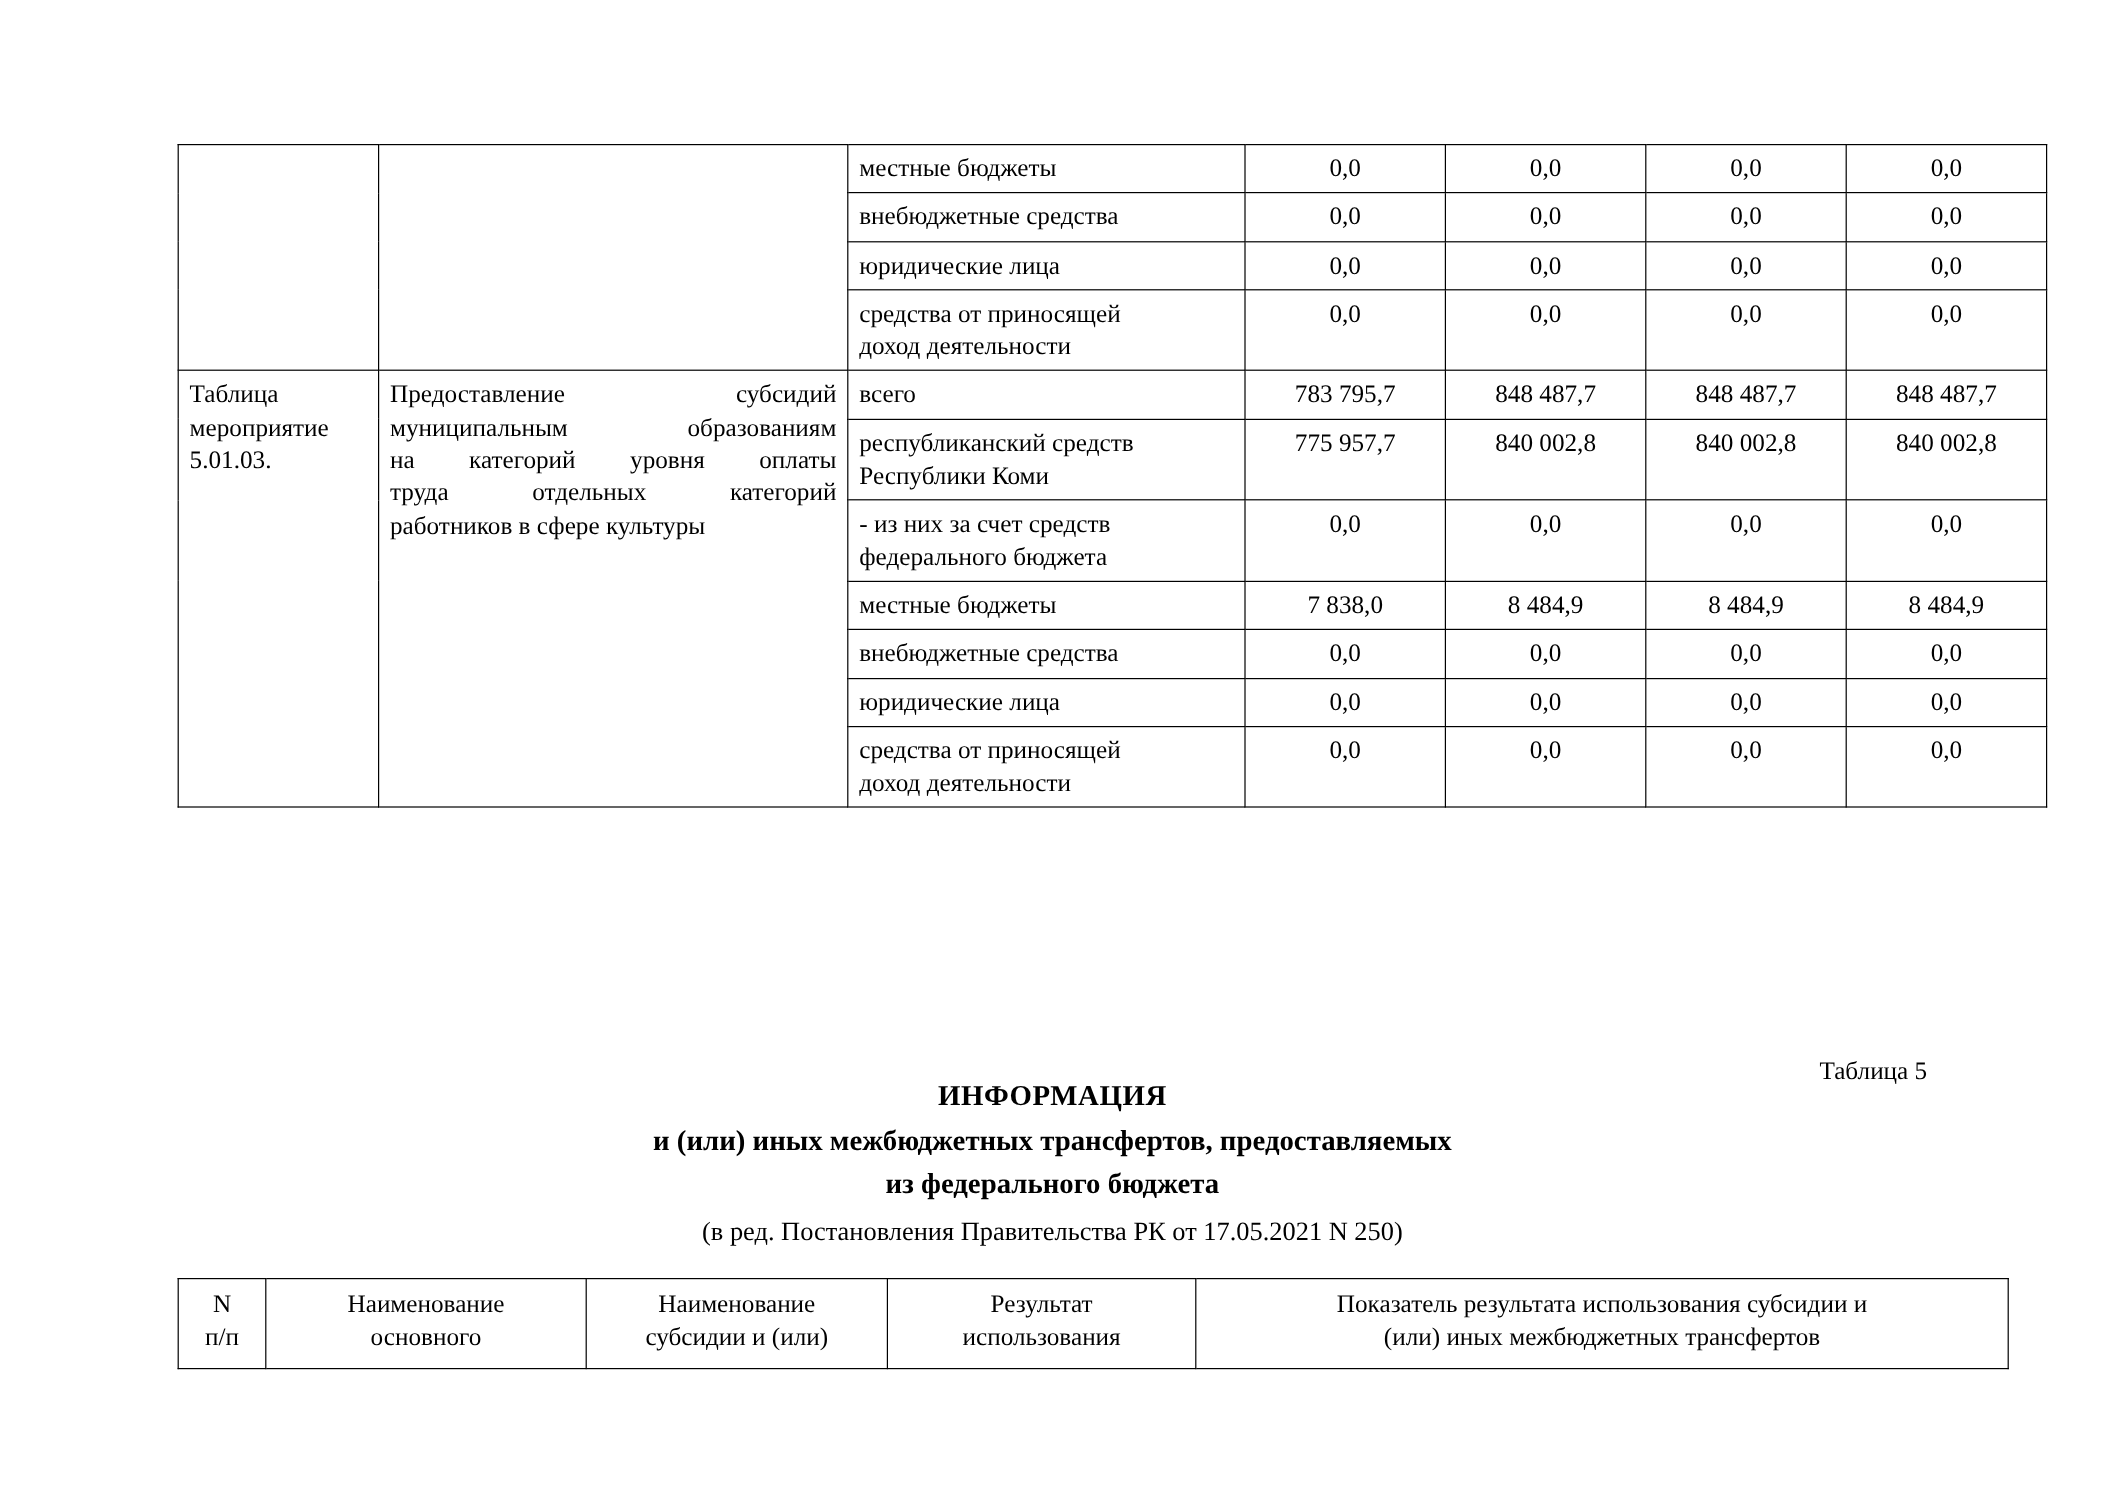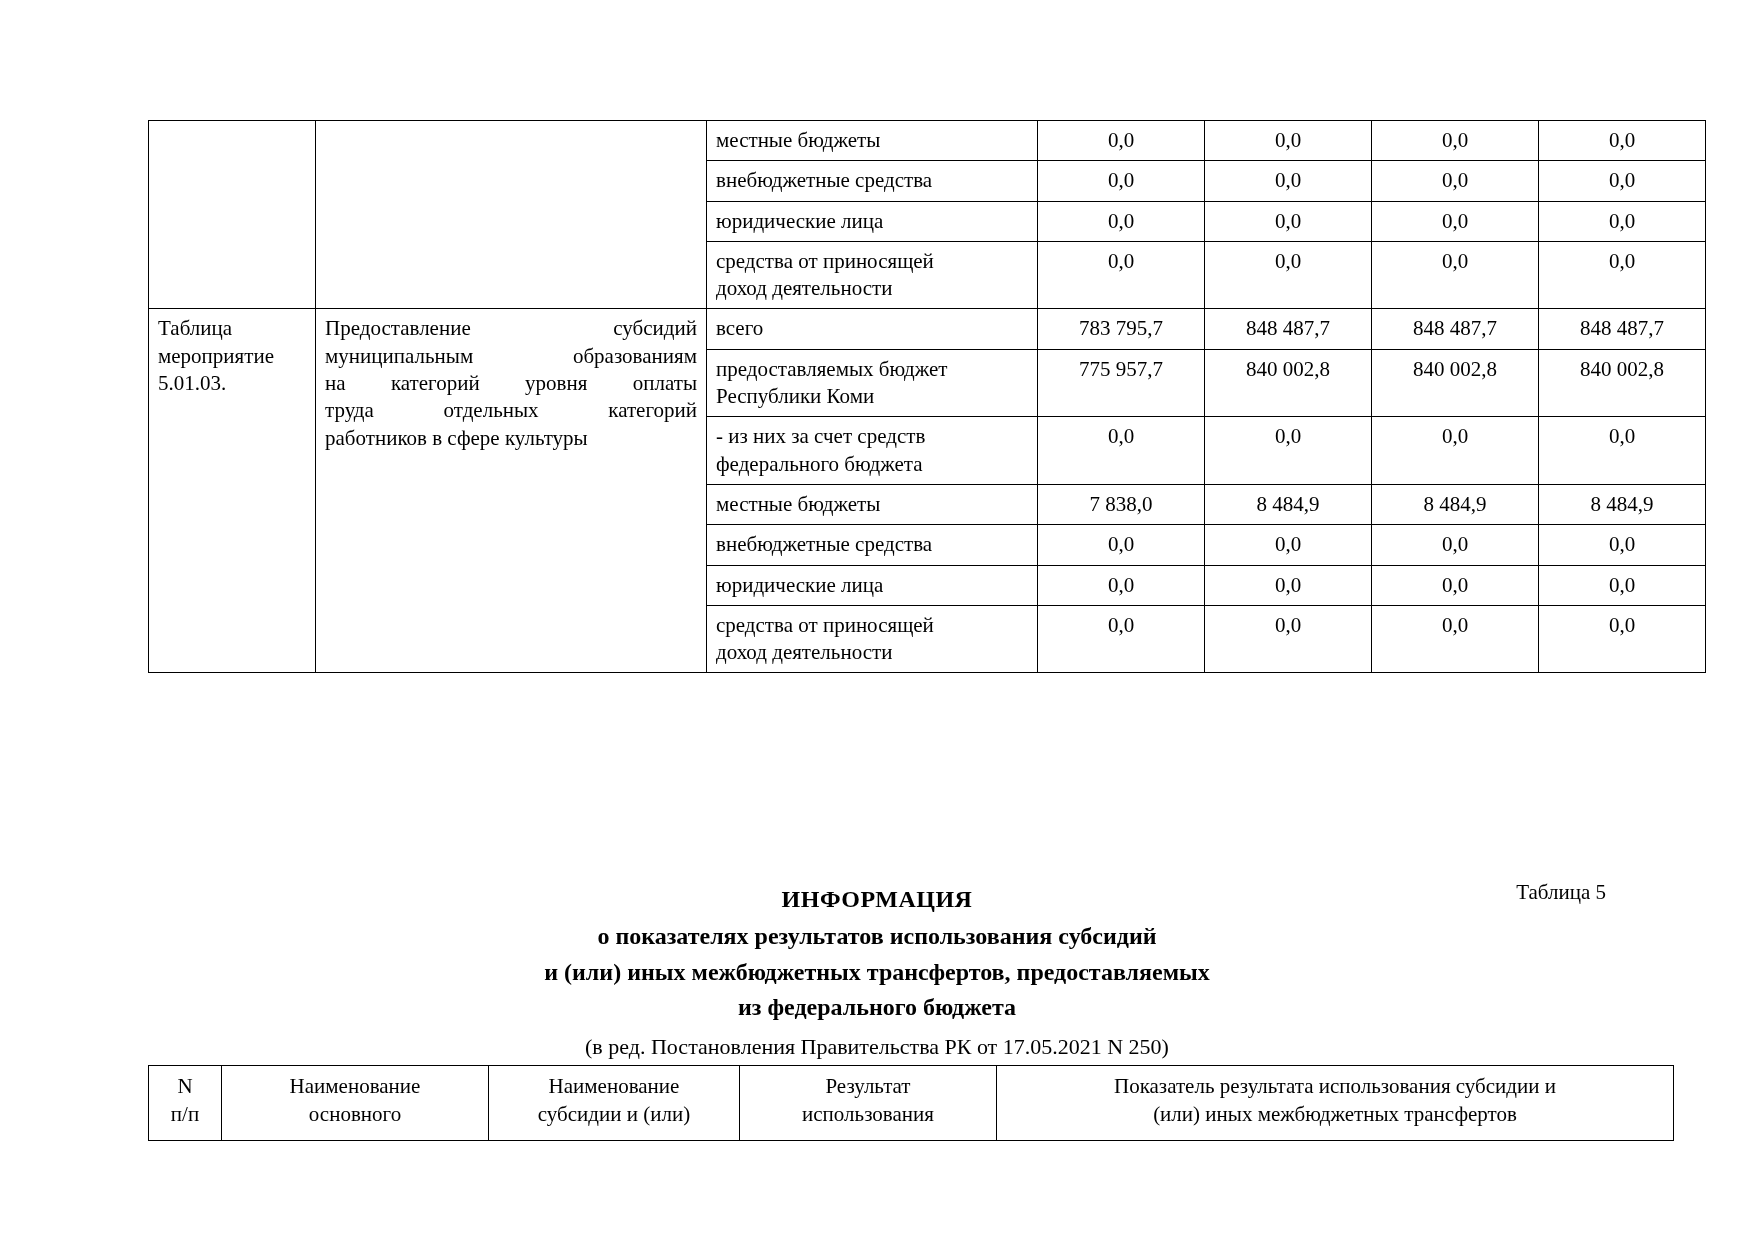--- a/index.html
+++ b/index.html
@@ -81,21 +81,21 @@
     position: absolute;
     left: 0;
     right: 0;
     top: 886px;
     text-align: center;
   }
   .heading-block .h-main {
     font-weight: bold;
     font-size: 24px;
     letter-spacing: 0.5px;
-    margin: 0 0 8px 0;
+    margin: 15px 0 8px 0;
   }
   .heading-block .h-sub {
     font-weight: bold;
     font-size: 24px;
     margin: 0 0 4px 0;
     line-height: 1.32;
   }
   .heading-block .h-note {
     font-weight: normal;
     font-size: 22px;
@@ -188,21 +188,21 @@
           </td>
           <td class="c-src">всего</td>
           <td class="c-num">783 795,7</td>
           <td class="c-num">848 487,7</td>
           <td class="c-num">848 487,7</td>
           <td class="c-num">848 487,7</td>
         </tr>
 
         <tr>
           <td class="c-src">
-            <div>предоставляемых бюджет</div>
+            <div>республиканский средств</div>
             <div>Республики Коми</div>
           </td>
           <td class="c-num">775 957,7</td>
           <td class="c-num">840 002,8</td>
           <td class="c-num">840 002,8</td>
           <td class="c-num">840 002,8</td>
         </tr>
 
         <tr>
           <td class="c-src">
@@ -251,21 +251,20 @@
         </tr>
 
       </tbody>
     </table>
   </div>
 
   <div class="tbl-caption">Таблица 5</div>
 
   <div class="heading-block">
     <div class="h-main">ИНФОРМАЦИЯ</div>
-    <div class="h-sub">о показателях результатов использования субсидий</div>
     <div class="h-sub">и (или) иных межбюджетных трансфертов, предоставляемых</div>
     <div class="h-sub">из федерального бюджета</div>
     <div class="h-note">(в ред. Постановления Правительства РК от 17.05.2021 N 250)</div>
   </div>
 
   <div class="next-wrap">
     <table class="doc next">
       <tbody>
         <tr>
           <td class="n-num">

